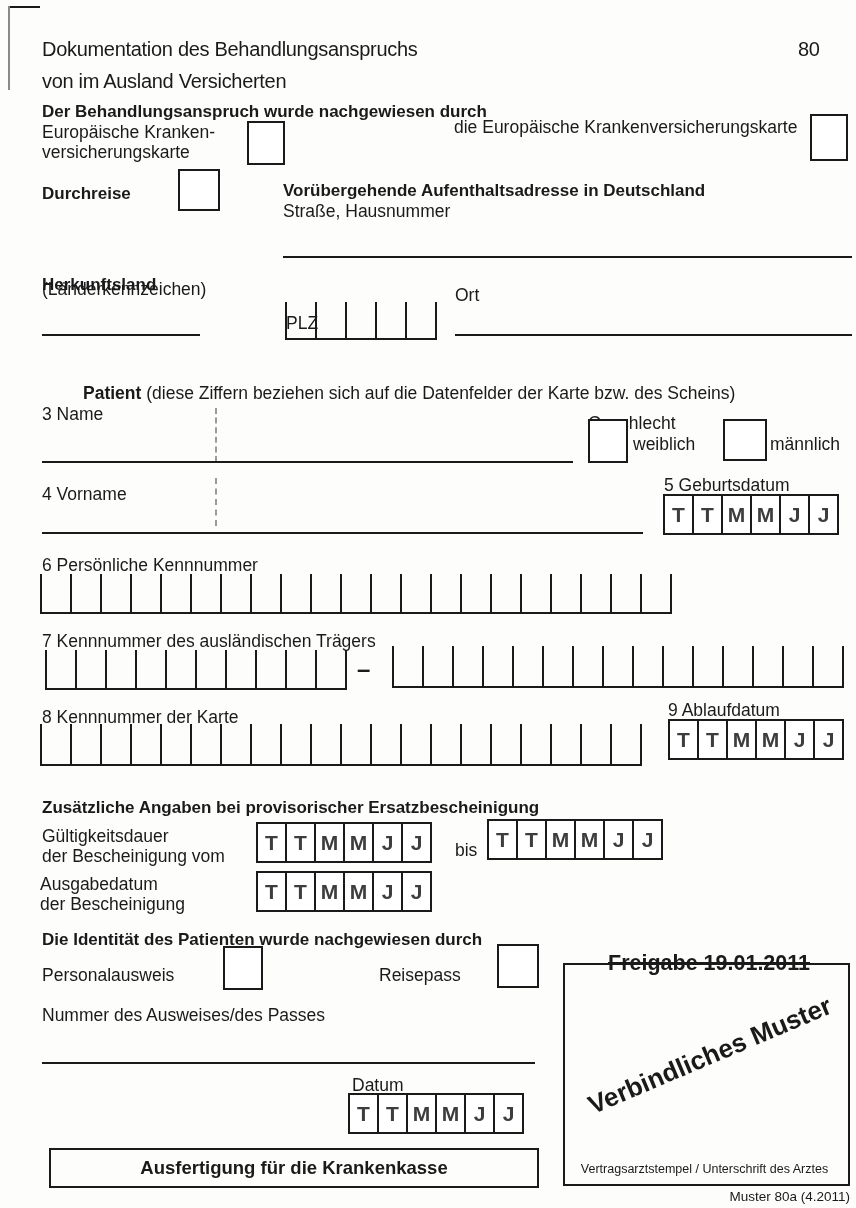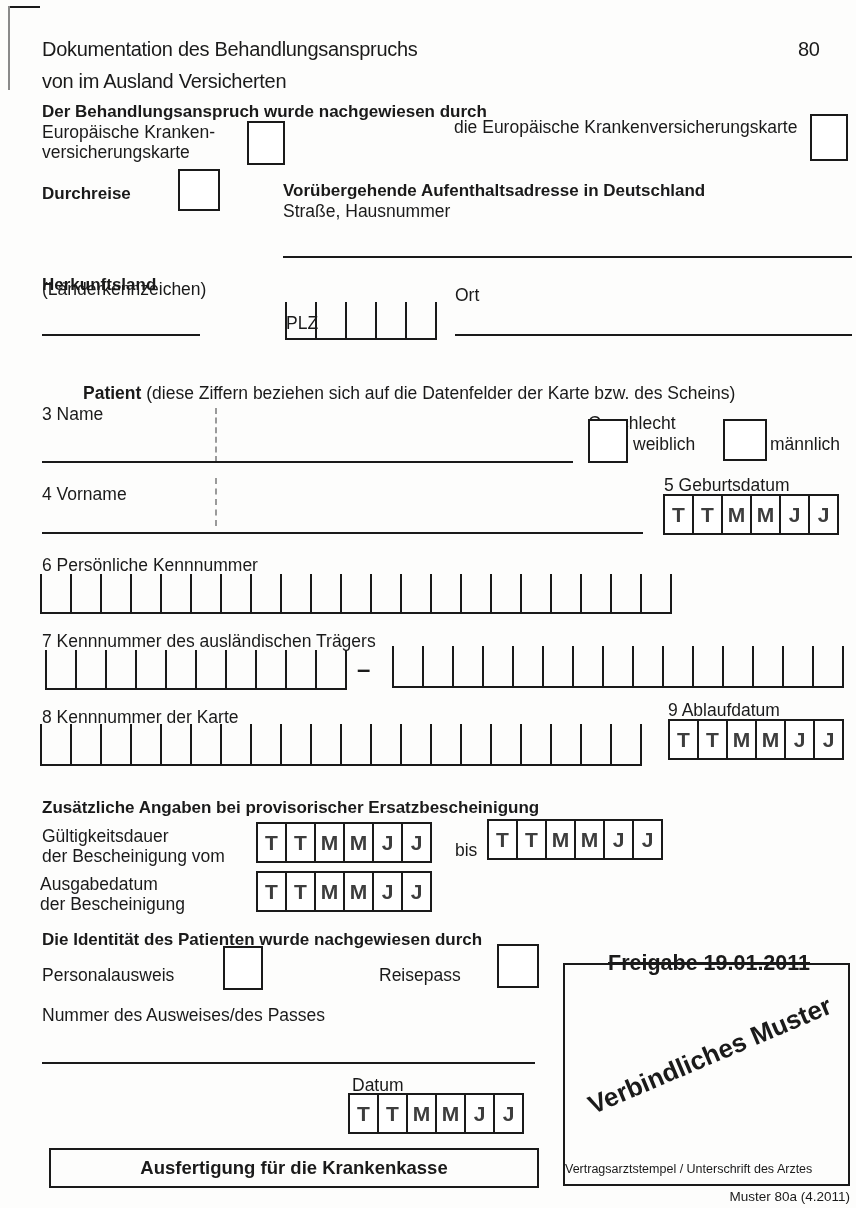--- a/index.html
+++ b/index.html
@@ -242,14 +242,14 @@
     <div class="dcell">J</div>
   </div>
 
 <div class="abs" style="left:49px;top:1148px;width:486px;height:36px;border:2px solid #1a1a1a;display:flex;align-items:center;justify-content:center;">
   <span class="h" style="font-size:18.5px;">Ausfertigung für die Krankenkasse</span>
 </div>
 
 <div class="abs" style="left:563px;top:963px;width:283px;height:219px;border:2px solid #1a1a1a;"></div>
 <div class="abs b strike" style="left:608px;top:951px;font-size:21.5px;white-space:nowrap;">Freigabe 19.01.2011</div>
 <div class="abs b" style="left:574px;top:1040px;width:272px;text-align:center;font-size:26px;transform:rotate(-23deg);white-space:nowrap;">Verbindliches Muster</div>
-<div class="abs small" style="left:565px;top:1162px;width:279px;text-align:left;">Vertragsarztstempel / Unterschrift des Arztes</div>
+<div class="abs small" style="left:565px;top:1162px;width:279px;text-align:center;">Vertragsarztstempel / Unterschrift des Arztes</div>
 <div class="abs small" style="left:700px;top:1189px;width:150px;text-align:right;font-size:13.5px;">Muster 80a (4.2011)</div>
 
 </body></html>

